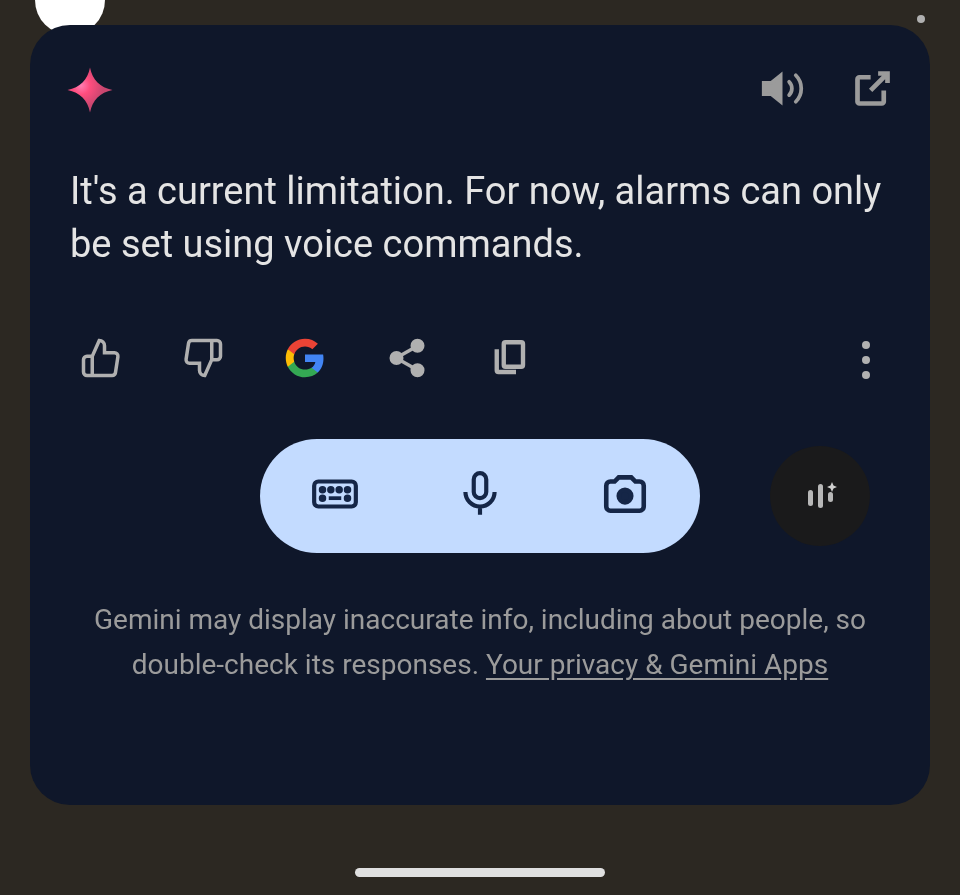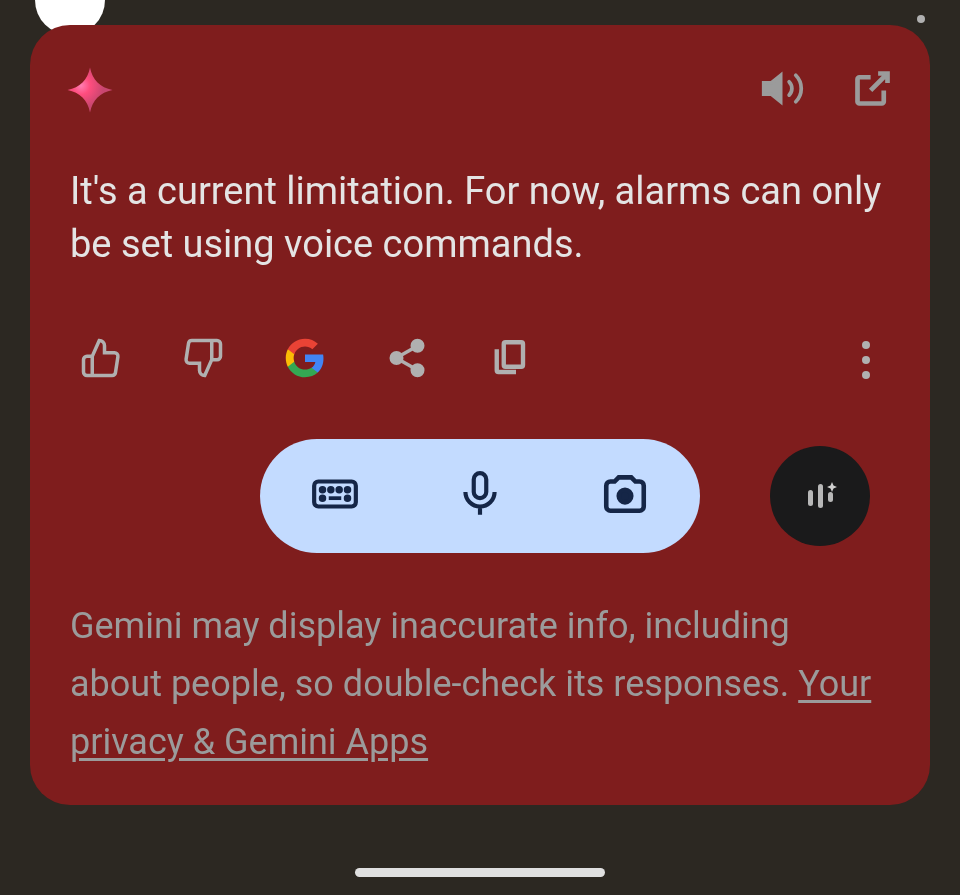--- a/index.html
+++ b/index.html
@@ -33,21 +33,21 @@
       height: 8px;
       background: #b0b0b0;
       border-radius: 50%;
     }
     .modal {
       position: absolute;
       top: 25px;
       left: 30px;
       right: 30px;
       bottom: 90px;
-      background: #7f1d1d;
+      background: #0f172a;
       border-radius: 40px;
       padding: 40px 35px 30px;
       display: flex;
       flex-direction: column;
     }
     .header-row {
       display: flex;
       align-items: center;
       justify-content: space-between;
       margin-bottom: 50px;
@@ -128,22 +128,23 @@
       width: 100px;
       height: 100px;
       background: #1a1a1b;
       border-radius: 50%;
       display: flex;
       align-items: center;
       justify-content: center;
     }
     .disclaimer {
       color: #9b9b9b;
-      font-size: 36px;
+      font-size: 28px;
       line-height: 1.6;
+      text-align: center;
       padding: 0 5px;
     }
     .disclaimer-link {
       text-decoration: underline;
       text-underline-offset: 4px;
       cursor: pointer;
     }
     .nav-handle {
       position: absolute;
       bottom: 18px;

